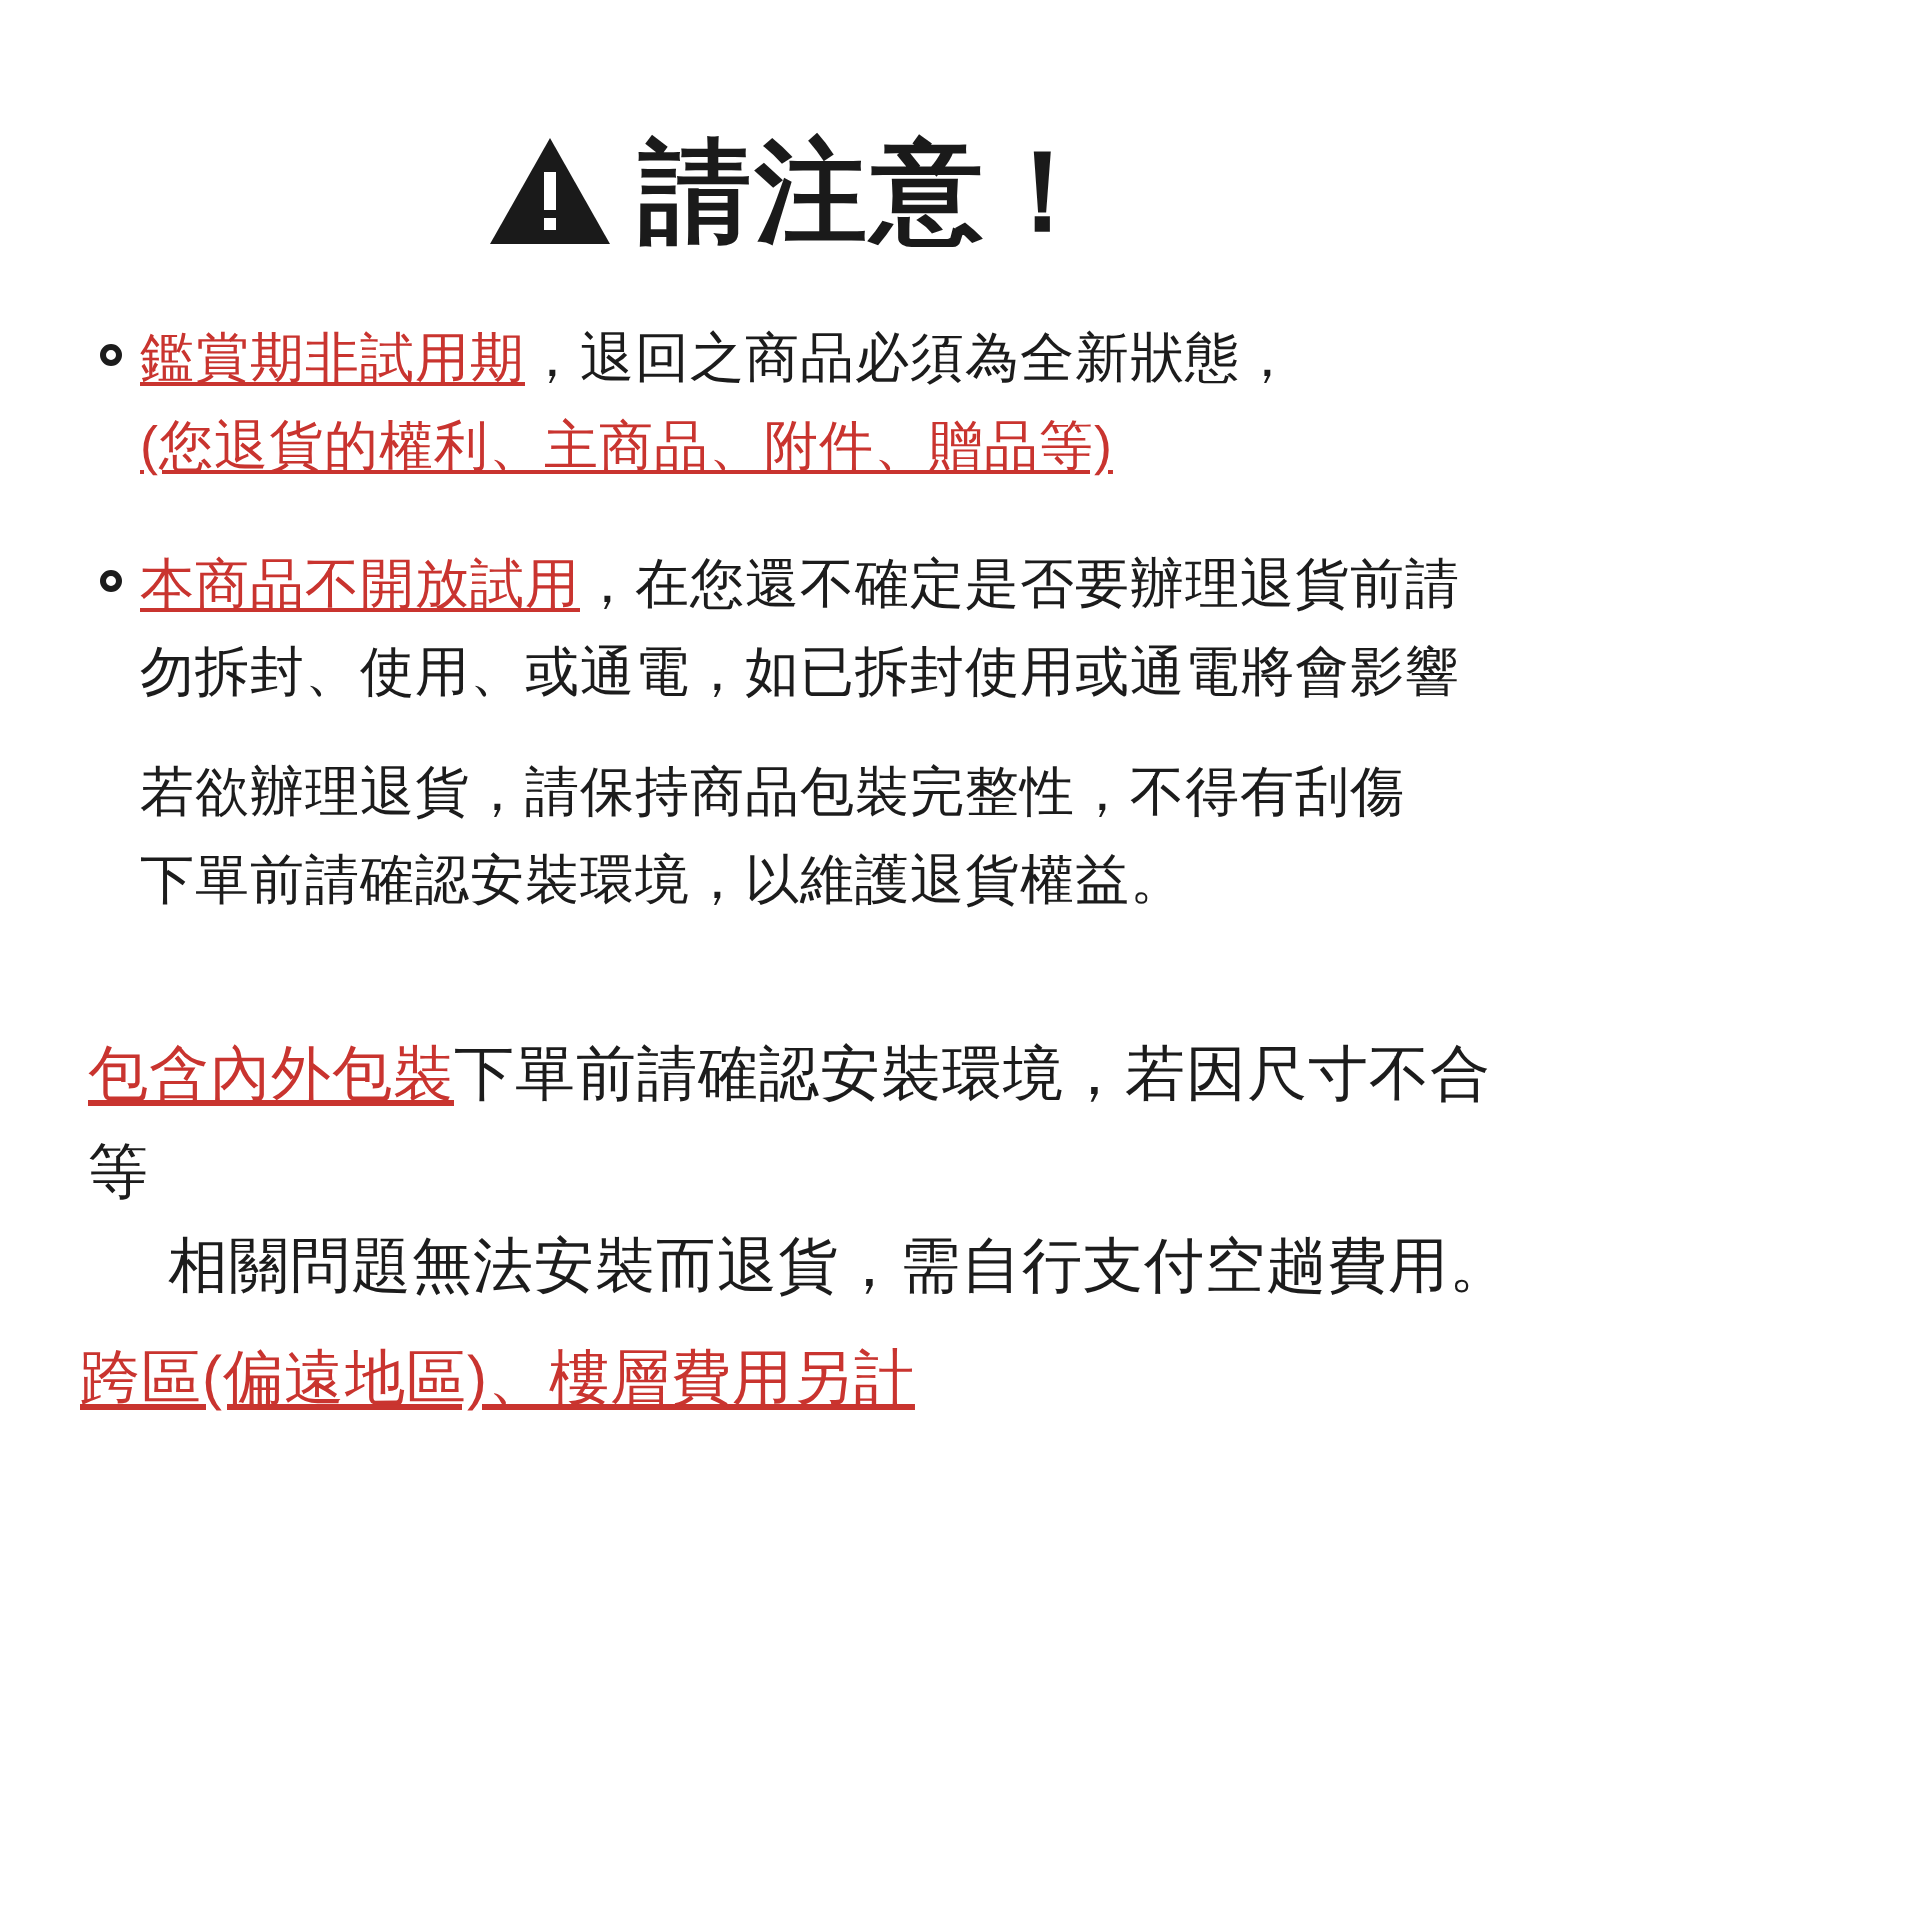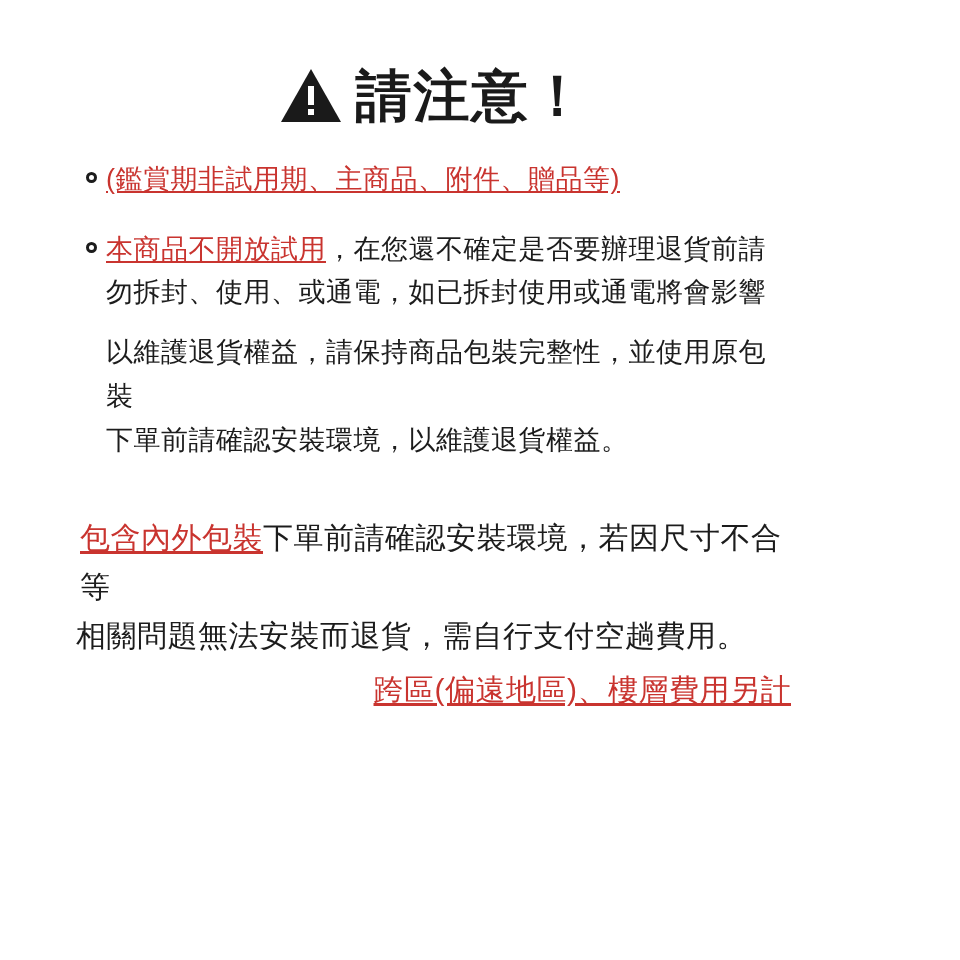--- a/index.html
+++ b/index.html
@@ -13,21 +13,20 @@
     font-family: "Liberation Sans", "DejaVu Sans", sans-serif;
     color: #1c1c1c;
     overflow: hidden;
   }
   .page {
     width: 795px;
     height: 960px;
     box-sizing: border-box;
     padding: 50px 40px 30px 40px;
     position: relative;
-    margin-left: 36px;
   }
 
   
   .heading {
     display: flex;
     align-items: center;
     justify-content: center;
     gap: 14px;
     margin-top: 18px;
     margin-bottom: 34px;
@@ -94,23 +93,23 @@
   
   .bottom {
     margin-top: 52px;
     font-size: 30px;
     line-height: 1.62;
     letter-spacing: 0.5px;
     color: #1c1c1c;
   }
   .bottom p { margin: 0; }
   .bottom .line1 { text-align: left; padding-left: 4px; }
-  .bottom .line2 { text-align: left; }
+  .bottom .line2 { text-align: right; font-family: Liberation Mono, monospace; }
   .bottom .line3 {
-    text-align: right;
+    text-align: left;
     margin-top: 6px;
   }
 </style>
 </head>
 <body>
 
 <div class="page">
 
   <div class="heading">
     <span class="warn-tri">
@@ -124,35 +123,38 @@
   </div>
 
   <ul class="bullets">
 
     <li class="bullet-item">
       <span class="bullet-mark">
           <span class="ring"></span>
         </span>
       <div class="bullet-body">
         <p>
-          <span class="hl">(鑑賞期非試用期、主商品、附件、贈品等)</span>
+          <span class="hl">鑑賞期非試用期</span><span>，退回之商品必須為全新狀態，</span>
+        </p>
+        <p>
+          <span class="hl">(您退貨的權利、主商品、附件、贈品等)</span>
         </p>
       </div>
     </li>
 
     <li class="bullet-item">
       <span class="bullet-mark">
           <span class="ring"></span>
         </span>
       <div class="bullet-body">
         <p>
           <span class="hl">本商品不開放試用</span><span>，在您還不確定是否要辦理退貨前請</span>
         </p>
         <p>勿拆封、使用、或通電，如已拆封使用或通電將會影響</p>
-        <p class="gap-line">以維護退貨權益，請保持商品包裝完整性，並使用原包裝</p>
+        <p class="gap-line">若欲辦理退貨，請保持商品包裝完整性，不得有刮傷</p>
         <p>下單前請確認安裝環境，以維護退貨權益。</p>
       </div>
     </li>
 
   </ul>
 
   <div class="bottom">
     <p class="line1">
       <span class="hl">包含內外包裝</span><span>下單前請確認安裝環境，若因尺寸不合等</span>
     </p>

